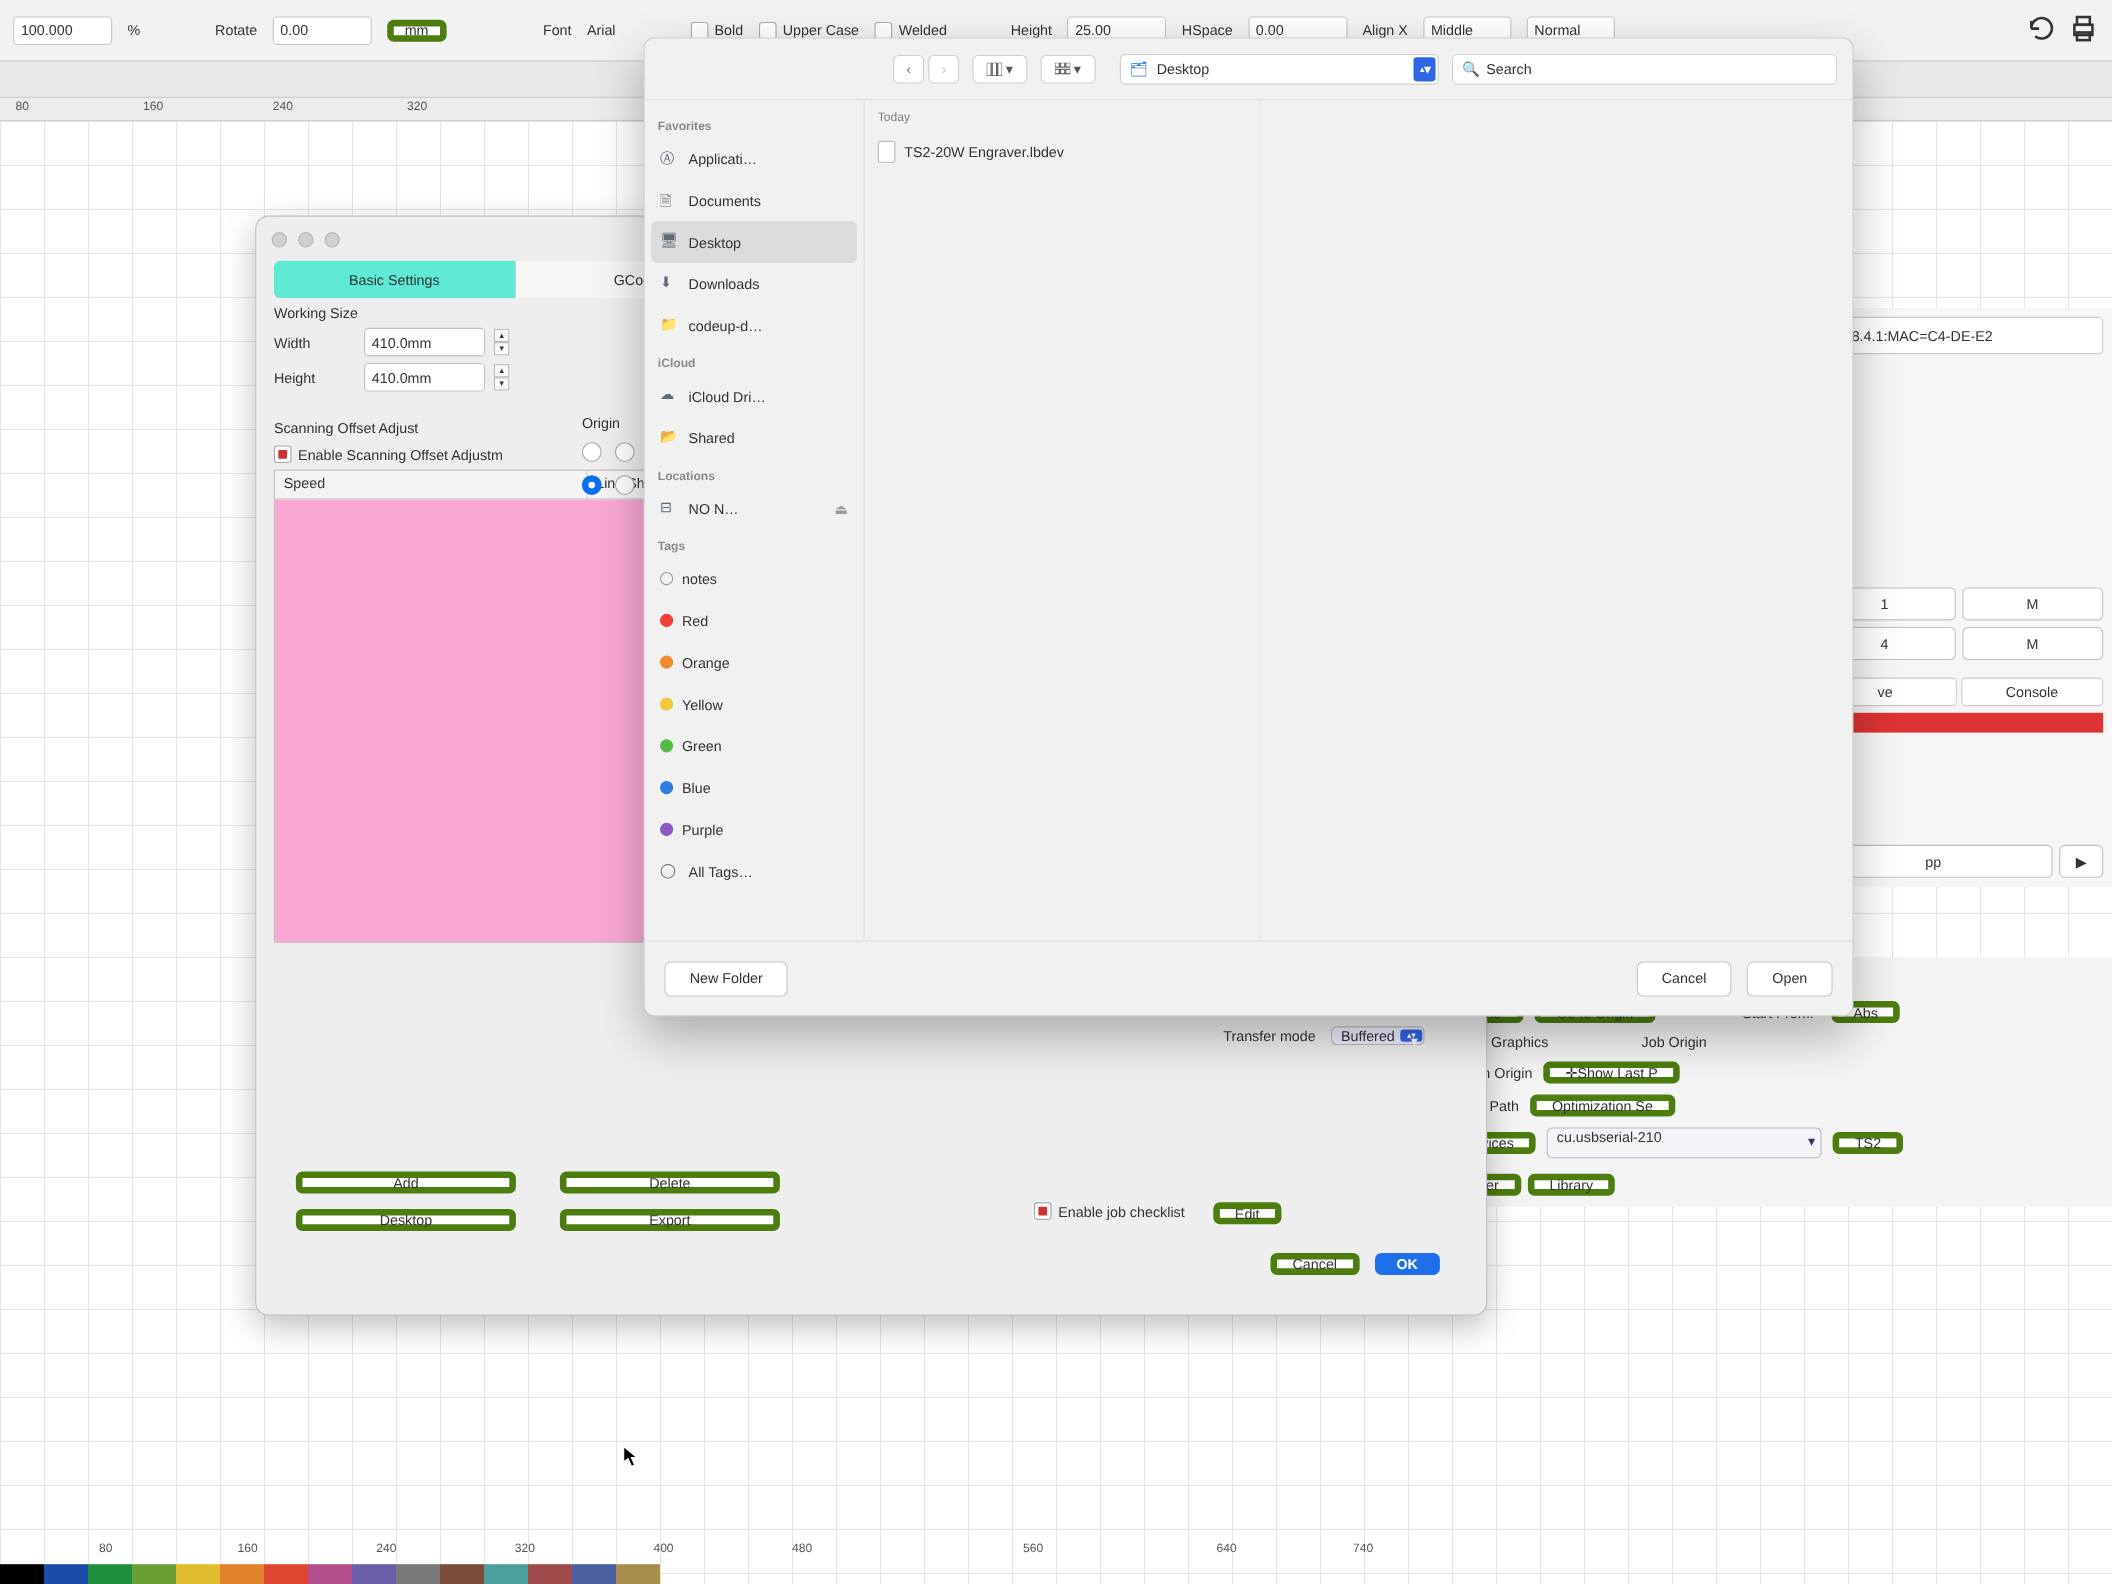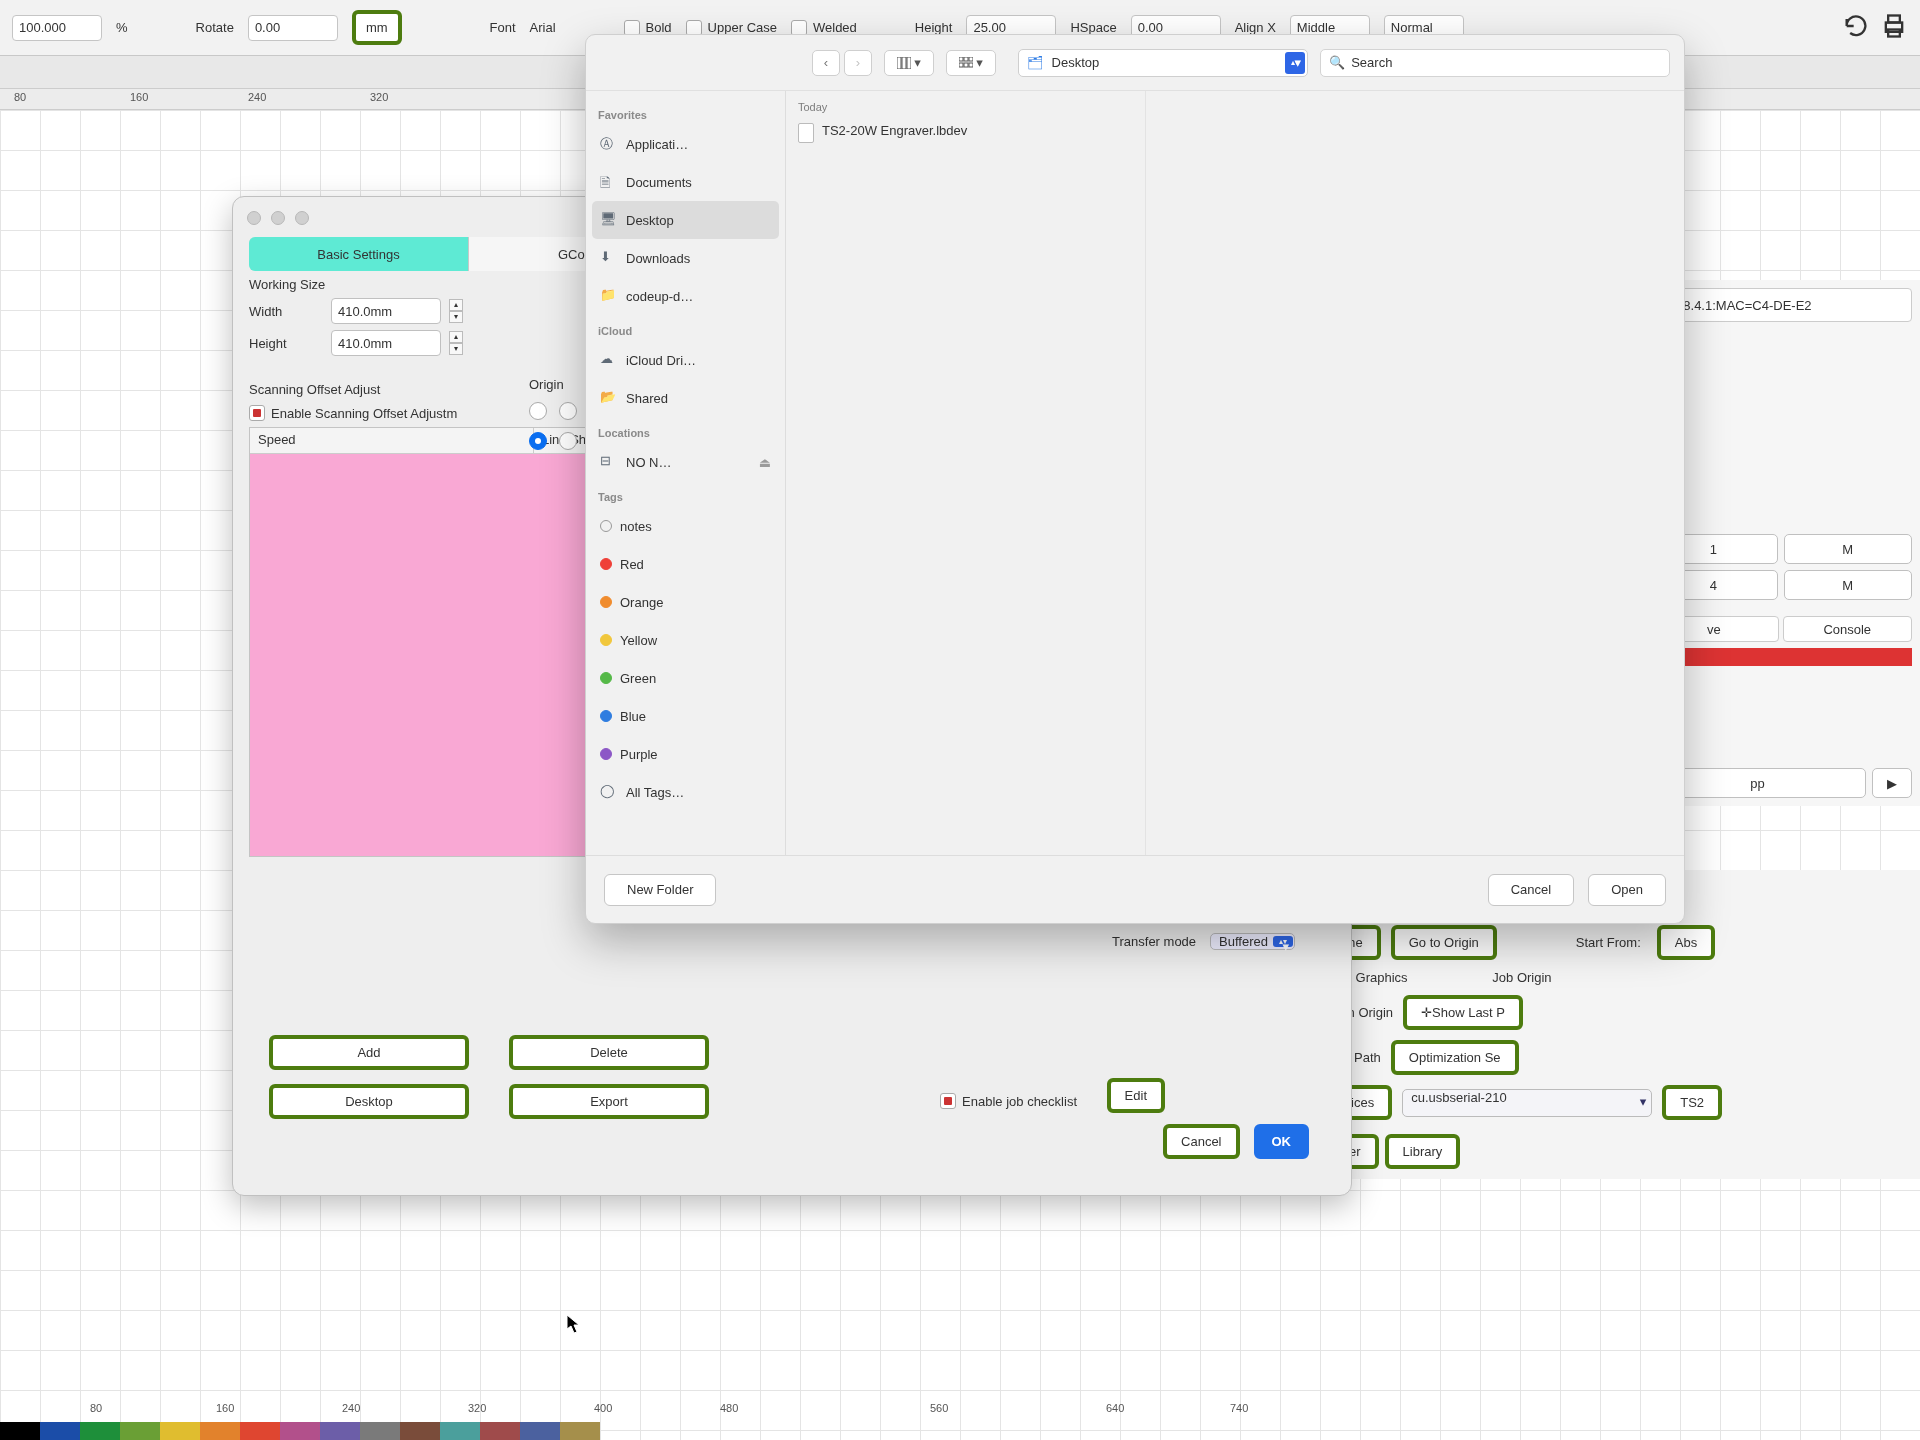--- a/index.html
+++ b/index.html
@@ -43,21 +43,21 @@
 .fld-row label{width:74px;text-align:left}
 .spin{width:110px;height:26px;border:1px solid #c0c0c0;border-radius:4px;background:#fff;display:flex;align-items:center;padding:0 6px}
 .step-btns{display:flex;flex-direction:column}
 .step-btns span{width:14px;height:12px;border:1px solid #bbb;background:#f8f8f8;font-size:8px;text-align:center;line-height:10px}
 
 .section-h{margin-top:26px;font-weight:500}
 .tbl{margin-top:6px;width:570px;height:430px;background:#f9a8d4;border:1px solid #c4c4c4}
 .tbl .hdr{display:flex;height:26px;border-bottom:1px solid #ccc;background:#f4f4f4}
 .tbl .hdr div{flex:1;padding:4px 8px;border-right:1px solid #ccc}
 
-.btn{height:35px;background:#fff;border:4px solid #4d7c0f;border-radius:6px;display:flex;align-items:center;justify-content:center;padding:0 14px;cursor:pointer}
+.btn{height:20px;background:#fff;border:6px solid #4d7c0f;border-radius:6px;display:flex;align-items:center;justify-content:center;padding:0 14px;cursor:pointer}
 .btn.def{background:#1f6fe8;border-color:#1f6fe8;color:#fff;font-weight:600}
 .lower-grid{position:absolute;bottom:60px;left:20px;display:grid;grid-template-columns:200px 200px;gap:14px 40px}
 .chk{display:flex;align-items:center;gap:6px}
 .chk .box{width:16px;height:16px;border:1px solid #aaa;border-radius:3px;background:#fff;position:relative}
 .chk .box.red::after{content:"";position:absolute;inset:3px;background:#c33;border-radius:1px}
 .dlg-actions{position:absolute;right:26px;bottom:20px;display:flex;gap:14px}
 
 .origin{position:absolute;top:100px;left:280px}
 .origin label{display:block;margin-bottom:10px}
 .origin .grid{display:grid;grid-template-columns:22px 22px;grid-template-rows:22px 22px;gap:8px}
@@ -88,21 +88,21 @@
 .search{flex:1;height:28px;border:1px solid #d4d4d4;border-radius:5px;background:#fff;display:flex;align-items:center;gap:6px;padding:0 8px;color:#888}
 .ch-body{flex:1;display:flex;overflow:hidden}
 .sidebar{flex:0 0 200px;border-right:1px solid #ddd;padding:8px 6px;overflow:auto}
 .sb-head{font-size:11px;color:#8a8a8a;font-weight:600;margin:10px 6px 4px}
 .sb-item{display:flex;align-items:center;gap:8px;height:38px;padding:0 8px;border-radius:5px;color:#3a3a3a}
 .sb-item.sel{background:#dcdcdc}
 .sb-item .ico{width:18px;height:18px;color:#5f6a76;flex:0 0 18px}
 .tag-dot{width:12px;height:12px;border-radius:50%;border:1.5px solid #999;flex:0 0 12px}
 .col{flex:0 0 360px;border-right:1px solid #e3e3e3;padding:10px 12px}
 .col .heading{font-size:11px;font-weight:400;color:#7d7d7d;margin-bottom:10px}
-.col .file{display:flex;gap:8px;height:30px;color:#7a7a7a}
+.col .file{display:flex;align-items:center;gap:8px;height:30px;color:#7a7a7a}
 .col .file .doc{width:16px;height:20px;border:1px solid #bbb;border-radius:2px;background:#fff}
 .preview-col{flex:1}
 .ch-footer{height:68px;border-top:1px solid #ddd;display:flex;align-items:center;padding:0 18px;gap:14px}
 .ch-footer .spacer{flex:1}
 .ch-btn{height:32px;padding:0 22px;border:1px solid #c6c6c6;border-radius:6px;background:#fff;display:flex;align-items:center;justify-content:center}
 .ch-btn.dim{color:#9a9a9a}
 
 .cursor-ptr{position:absolute;width:14px;height:20px;pointer-events:none}
 .cursor-ptr svg{width:14px;height:20px}
 </style>

